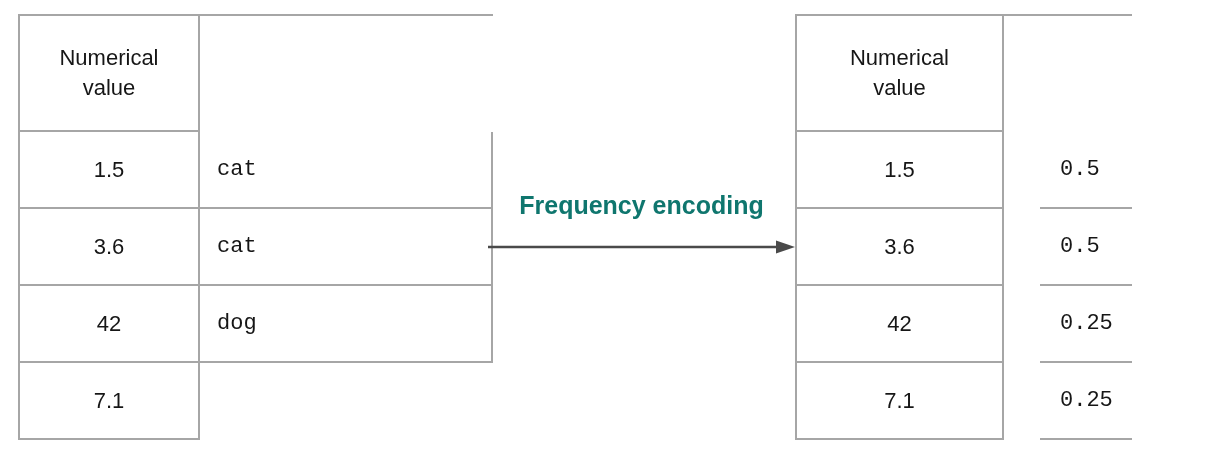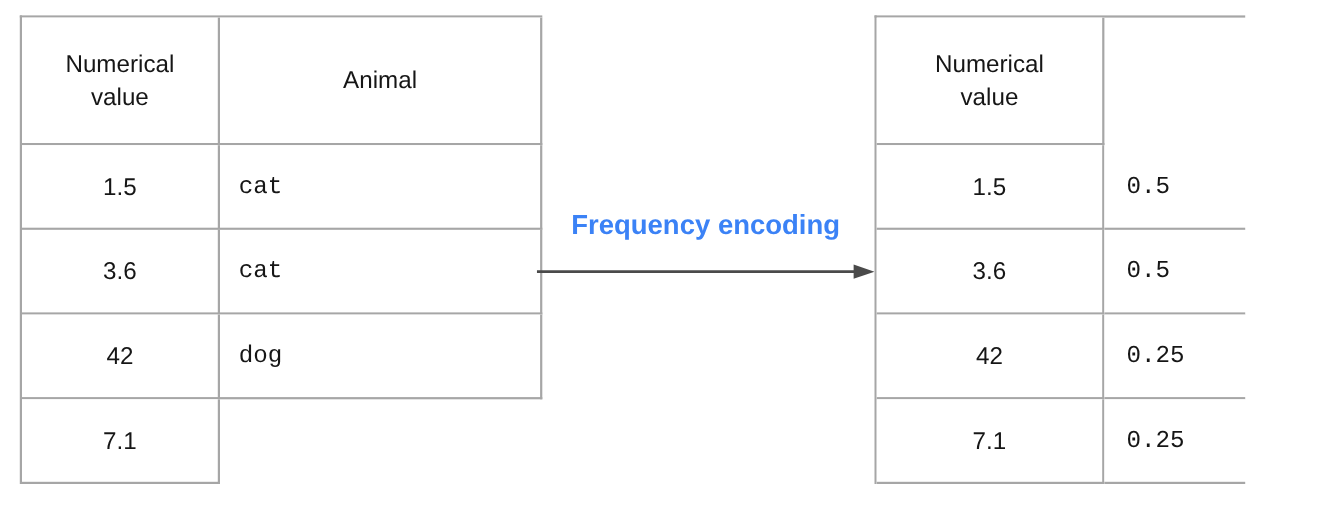--- a/index.html
+++ b/index.html
@@ -37,48 +37,47 @@
   }
   .cell.hdr-cell {
     text-align: center;
     white-space: pre-line;
   }
   .cell.left {
     justify-content: flex-start;
     padding-left: 17px;
     font-family: Liberation Mono, monospace;
   }
-  .tbl-right .cell.left { padding-left: 20px; }
+  .tbl-right .cell.left { padding-left: 20px; margin-left: 36px; }
   .arrow-label {
     position: absolute;
     left: 488px;
     top: 191px;
     width: 307px;
     text-align: center;
     font-size: 25px;
     font-weight: bold;
-    color: #3b82f6;
+    color: #0f766e;
     white-space: nowrap;
   }
   .arrow-svg {
     position: absolute;
     left: 488px;
     top: 238px;
   }
 </style>
 </head>
 <body>
 
 <div class="canvas">
 
   <div class="tbl tbl-left">
     <div class="row hdr">
       <div class="cell hdr-cell">Numerical
 value</div>
-      <div class="cell hdr-cell">Animal</div>
     </div>
     <div class="row">
       <div class="cell">1.5</div>
       <div class="cell left">cat</div>
     </div>
     <div class="row">
       <div class="cell">3.6</div>
       <div class="cell left">cat</div>
     </div>
     <div class="row">

